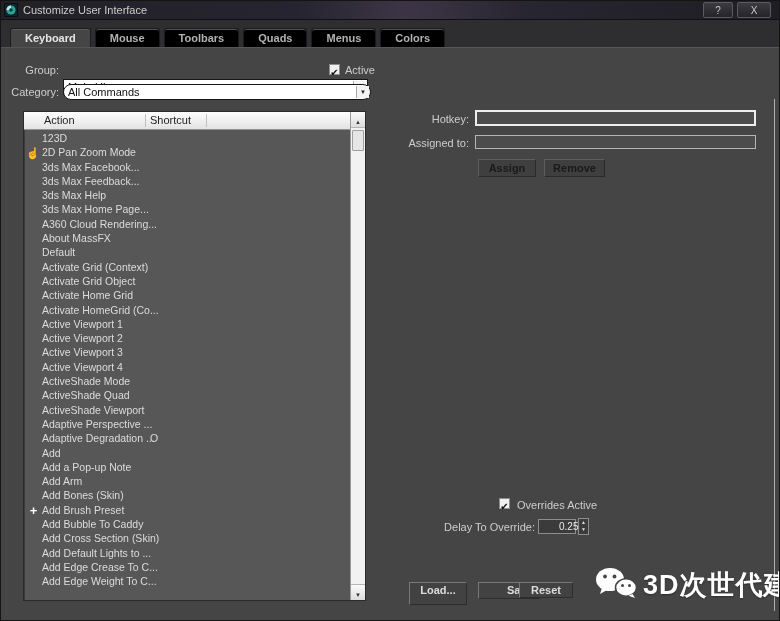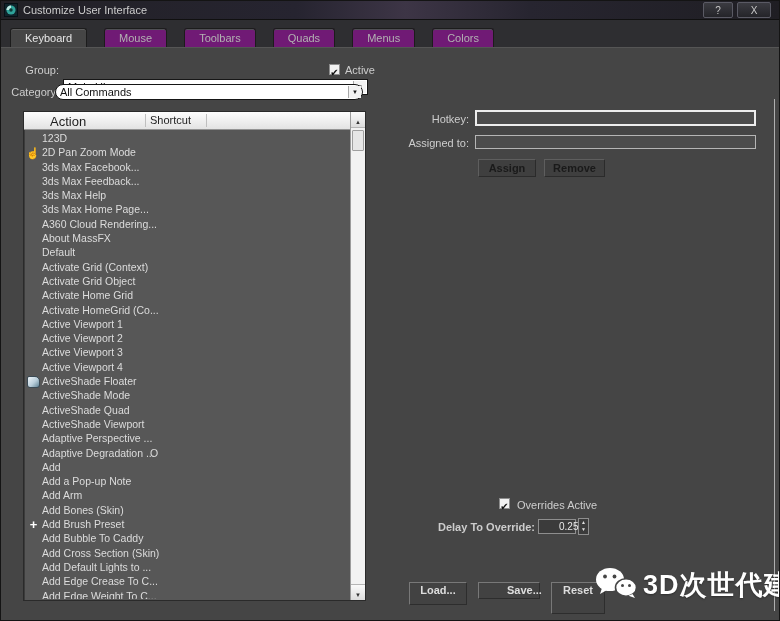--- a/index.html
+++ b/index.html
@@ -15,44 +15,44 @@
     border-bottom:1px solid #101010;}
   .app-icon{position:absolute;left:3px;top:2px;width:14px;height:14px;background:#10242b;border:1px solid #061015;}
   .app-icon svg{display:block;}
   .win-title{position:absolute;left:22px;top:3px;font-size:11px;color:#cccccc;white-space:nowrap;}
   .tb-btn{position:absolute;top:1px;height:16px;width:30px;border:1px solid #5a5a64;border-radius:2px;
     color:#c7c7c7;font-size:10px;text-align:center;line-height:15px;
     background:linear-gradient(#3b3b41,#242429);cursor:default;}
   .tb-help{right:46px;}
   .tb-close{right:8px;width:34px;}
   
-  .tabs{position:absolute;top:27px;left:9px;height:19px;display:flex;gap:17px;}
+  .tabs{position:absolute;top:27px;left:9px;height:19px;display:flex;gap:4px;font-weight:bold;}
   .tab{height:19px;padding:0 14px;font-size:11px;line-height:18px;color:#b2b2b2;
-    background:#701a75;border:1px solid #1c1c1c;border-bottom:none;border-radius:3px 3px 0 0;
+    background:#000000;border:1px solid #1c1c1c;border-bottom:none;border-radius:3px 3px 0 0;
     box-shadow:inset 0 1px 0 #505055;white-space:nowrap;}
   .tab.active{background:#454545;color:#e6e6e6;box-shadow:inset 0 1px 0 #5d5d5d;}
   
   .body{position:absolute;top:46px;left:0;right:0;bottom:0;background:#454545;border-top:1px solid #555;}
   .edge-line{position:absolute;left:773px;top:98px;height:512px;width:1px;background:#c2c2c2;opacity:.85;}
   .flabel{position:absolute;font-size:11px;color:#cdcdcd;white-space:nowrap;}
   
   .select{position:absolute;height:16px;background:#ffffff;border:1px solid #161616;color:#111;
     font-size:11px;line-height:14px;padding-left:4px;cursor:default;}
   .select .arrow{position:absolute;right:1px;top:1px;bottom:1px;width:13px;border-left:1px solid #a8a8a8;
     background:#f3f3f3;text-align:center;}
   .select .arrow::after{content:"▼";font-size:6px;color:#1a1a1a;position:relative;top:-3px;}
   
   .cb{position:absolute;width:11px;height:11px;background:#f1f1f1;border:1px solid #8d8d8d;text-align:center;}
   .cb.checked::after{content:"✔";font-size:10px;color:#101010;position:relative;top:-3px;}
   
   .list{position:absolute;left:22px;top:110px;width:343px;height:490px;background:#575757;
     border:1px solid #2a2a2a;box-shadow:inset 1px 1px 0 #3c3c3c;}
   .list-header{position:absolute;left:0;top:0;right:15px;height:18px;
     background:linear-gradient(#fdfdfd,#e3e3e3);border-bottom:1px solid #949494;}
-  .list-header .h-action{position:absolute;left:26px;top:2px;font-size:13px;color:#1e1e1e;}
+  .list-header .h-action{position:absolute;left:20px;top:2px;font-size:11px;color:#1e1e1e;}
   .list-header .h-shortcut{position:absolute;left:126px;top:2px;font-size:11px;color:#1e1e1e;}
   .h-div{position:absolute;top:2px;bottom:2px;width:1px;background:#bfbfbf;}
   .h-div.d1{left:121px;} .h-div.d2{left:182px;}
   .list-rows{position:absolute;left:0;top:19px;right:15px;bottom:1px;overflow:hidden;}
   .lrow{position:relative;height:14.3px;}
   .licon{position:absolute;left:2px;top:0;width:15px;height:14px;line-height:13px;text-align:center;}
   .icon-hand::before{content:"☝";font-size:11px;color:#f3f3f3;}
   .icon-plus::before{content:"+";font-size:13px;font-weight:bold;color:#ffffff;}
   .icon-activeshade{top:2px;height:10px;}
   .icon-activeshade::before{content:"";display:inline-block;width:11px;height:10px;
@@ -73,21 +73,21 @@
   .input.hotkey{left:474px;top:109px;width:281px;height:16px;border:2px solid #ededed;}
   .input.assigned{left:474px;top:134px;width:281px;height:14px;border:1px solid #b5b5b5;}
   .btn{position:absolute;font-size:11px;text-align:center;cursor:default;
     background:#424242;border:1px solid;border-color:#787878 #2d2d2d #2d2d2d #787878;color:#dddddd;font-weight:bold;}
   .btn.disabled{background:#3f3f3f;border-color:#5e5e5e #2b2b2b #2b2b2b #5e5e5e;color:#1a1a1a;}
   .b-assign{left:477px;top:158px;width:58px;height:18px;line-height:16px;}
   .b-remove{left:543px;top:158px;width:61px;height:18px;line-height:16px;}
   .b-write{left:477px;top:552px;width:127px;height:17px;line-height:15px;}
   .b-load{left:408px;top:581px;width:58px;height:23px;line-height:15px;}
   .b-save{left:477px;top:581px;width:62px;height:17px;line-height:15px;padding-left:28px;}
-  .b-reset{left:550px;top:581px;width:54px;height:32px;line-height:15px;}
+  .b-reset{left:518px;top:581px;width:54px;height:16px;line-height:15px;}
   .delay-box{position:absolute;left:537px;top:518px;width:38px;height:15px;background:#3b3b3b;
     border:1px solid #8e8e8e;color:#e9e9e9;font-size:10px;line-height:13px;padding-left:20px;}
   .spinner{position:absolute;left:577px;top:517px;width:11px;height:17px;background:#3b3b3b;border:1px solid #8e8e8e;}
   .spinner .up,.spinner .dn{display:block;height:7px;font-size:5px;line-height:7px;text-align:center;color:#dddddd;}
   
   .watermark{position:absolute;left:594px;top:566px;display:flex;align-items:center;gap:6px;}
   .wm-text{font-size:27px;font-weight:bold;color:#ffffff;letter-spacing:1px;white-space:nowrap;
     text-shadow:0 1px 2px rgba(0,0,0,.35);}
 </style>
 </head>
@@ -122,21 +122,21 @@
 
   <div class="flabel" style="left:8px;top:63px;width:50px;text-align:right;">Group:</div>
   <div class="select" style="left:62px;top:78px;width:305px;">
     <span>Main UI</span>
     <span class="arrow"></span>
   </div>
   <span class="cb checked" style="left:328px;top:63px;"></span>
   <div class="flabel" style="left:344px;top:63px;">Active</div>
 
   <div class="flabel" style="left:4px;top:85px;width:54px;text-align:right;">Category:</div>
-  <div class="select" style="left:54px;top:83px;width:308px;border-radius:8px;">
+  <div class="select" style="left:62px;top:83px;width:308px;border-radius:8px;">
     <span>All Commands</span>
     <span class="arrow"></span>
   </div>
 
   <div class="list">
     <div class="list-header">
       <span class="h-action">Action</span>
       <span class="h-shortcut">Shortcut</span>
       <span class="h-div d1"></span>
       <span class="h-div d2"></span>
@@ -221,25 +221,20 @@
           <span class="licon"></span>
           <span class="laction">Active Viewport 3</span>
           <span class="lshortcut"></span>
         </div>
         <div class="lrow">
           <span class="licon"></span>
           <span class="laction">Active Viewport 4</span>
           <span class="lshortcut"></span>
         </div>
         <div class="lrow">
-          <span class="licon icon-activeshade"></span>
-          <span class="laction">ActiveShade Floater</span>
-          <span class="lshortcut"></span>
-        </div>
-        <div class="lrow">
           <span class="licon"></span>
           <span class="laction">ActiveShade Mode</span>
           <span class="lshortcut"></span>
         </div>
         <div class="lrow">
           <span class="licon"></span>
           <span class="laction">ActiveShade Quad</span>
           <span class="lshortcut"></span>
         </div>
         <div class="lrow">
@@ -319,21 +314,21 @@
   <div class="input hotkey"></div>
   <div class="flabel" style="left:378px;top:136px;width:90px;text-align:right;">Assigned to:</div>
   <div class="input assigned"></div>
 
   <div class="btn disabled b-assign">Assign</div>
   <div class="btn disabled b-remove">Remove</div>
 
   <span class="cb checked" style="left:498px;top:497px;"></span>
   <div class="flabel" style="left:516px;top:498px;">Overrides Active</div>
 
-  <div class="flabel" style="left:420px;top:520px;width:114px;text-align:right;font-weight:bold;">Delay To Override:</div>
+  <div class="flabel" style="left:420px;top:520px;width:114px;text-align:right;">Delay To Override:</div>
   <div class="delay-box">0.25</div>
   <div class="spinner">
     <span class="up">▲</span>
     <span class="dn">▼</span>
   </div>
 
   <div class="btn b-load">Load...</div>
   <div class="btn b-save">Save...</div>
   <div class="btn b-reset">Reset</div>
 

